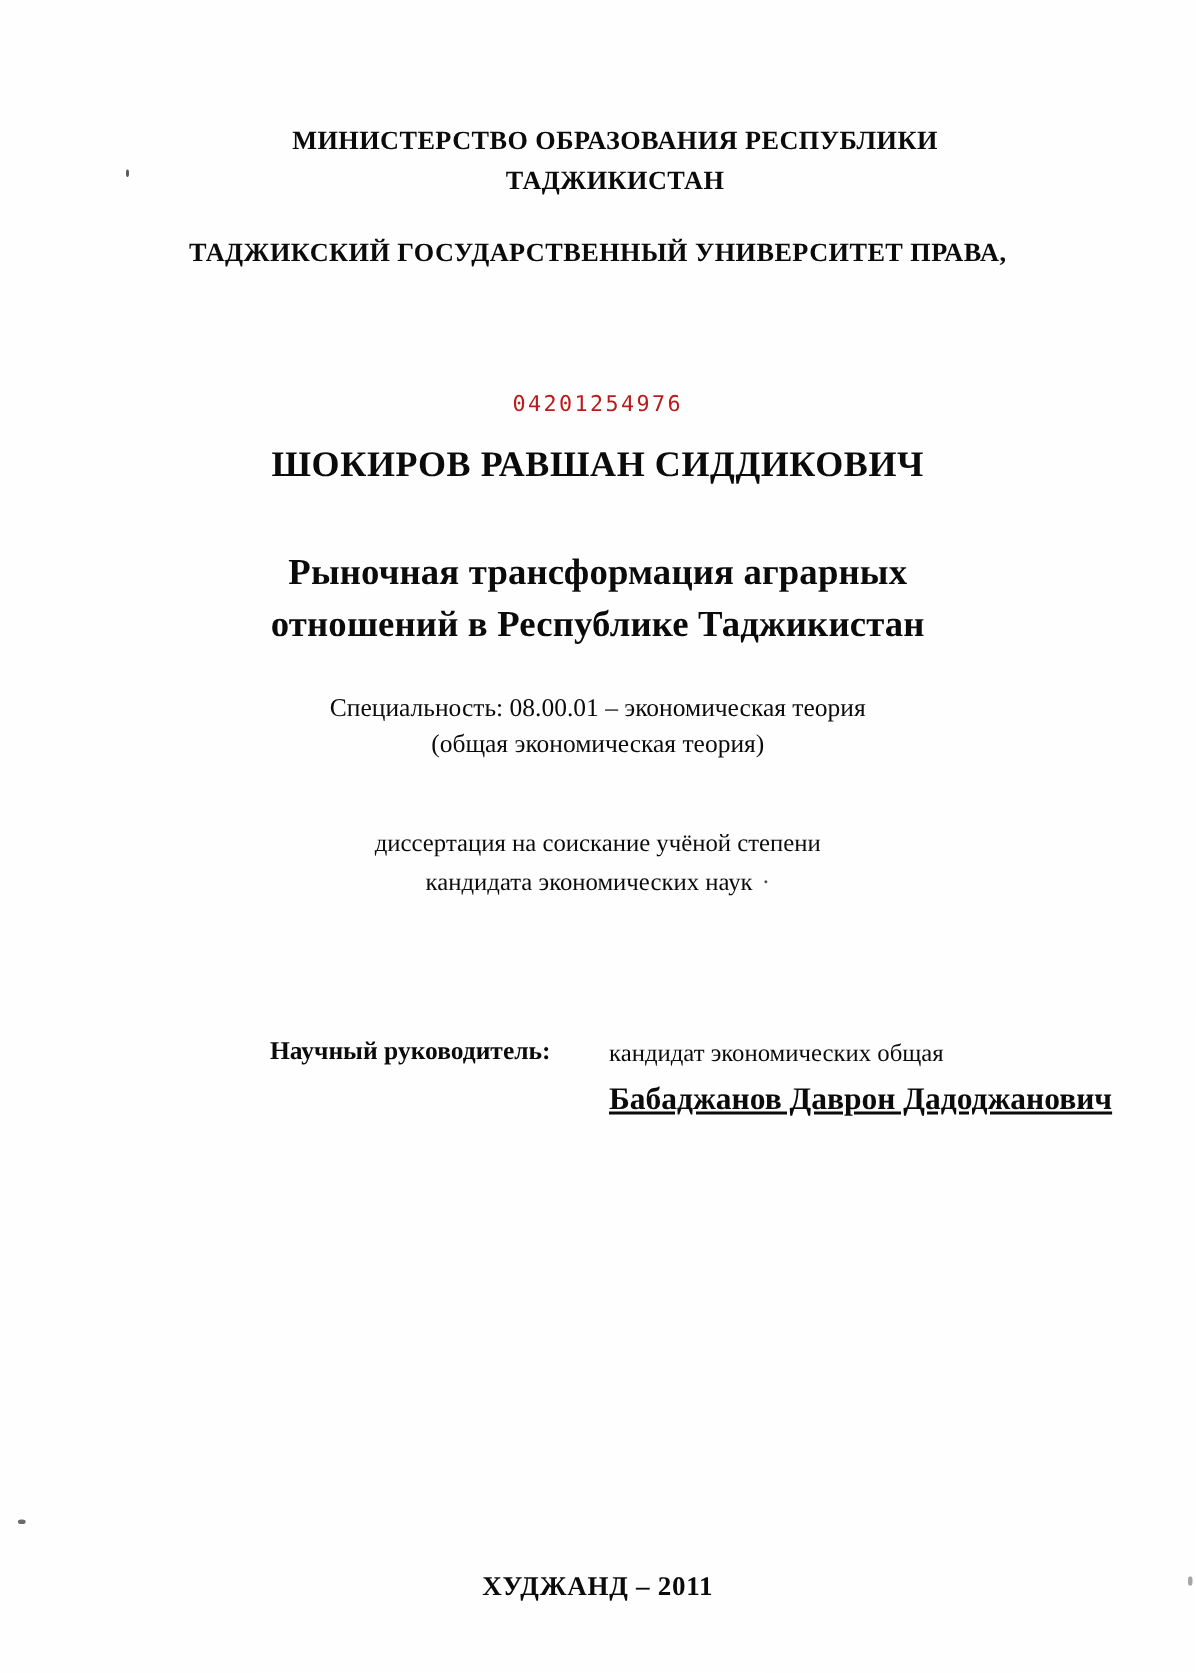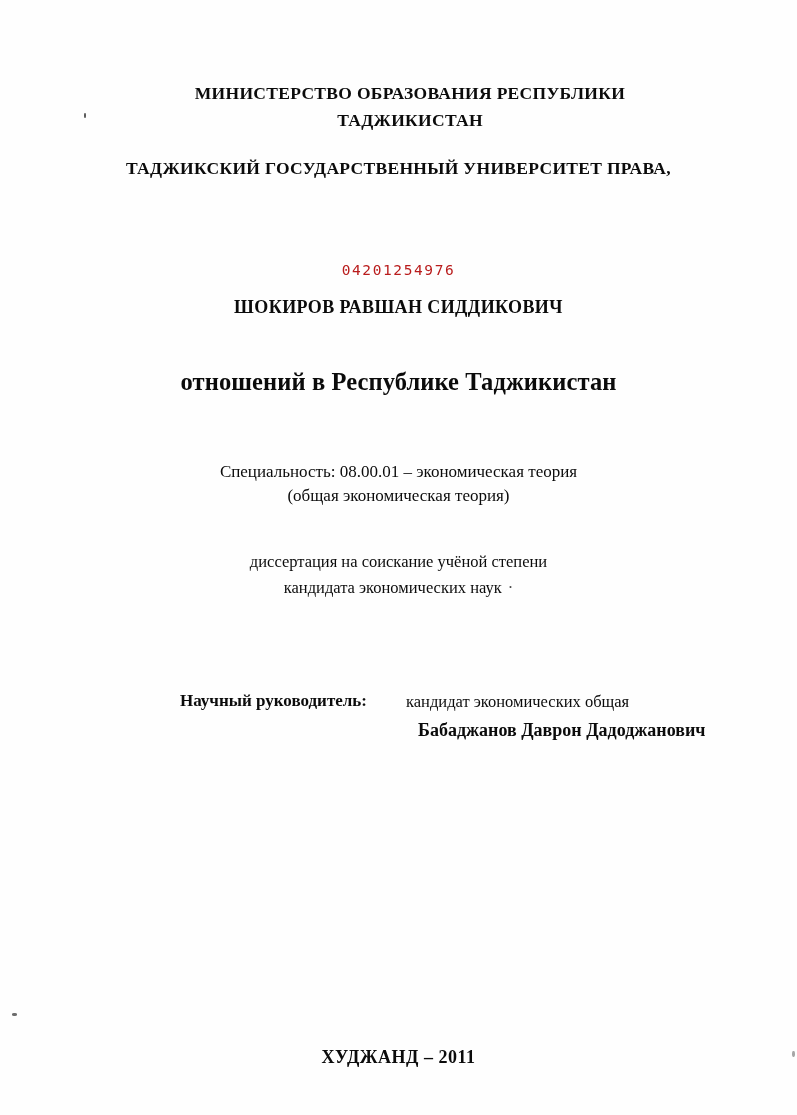--- a/index.html
+++ b/index.html
@@ -58,21 +58,21 @@
     font-family: "DejaVu Sans Mono", "Liberation Mono", monospace;
     font-size: 14.5px;
     letter-spacing: 1.6px;
     color: #b91c1c;
   }
 
   
   .author {
     top: 297px;
     font-weight: bold;
-    font-size: 18px;
+    font-size: 24px;
     letter-spacing: 0.4px;
   }
 
   
   .title {
     top: 364px;
     font-weight: bold;
     font-size: 24.5px;
     line-height: 35px;
     letter-spacing: 0.1px;
@@ -114,25 +114,26 @@
   }
   .supervisor-degree {
     position: absolute;
     left: 406px;
     top: 1px;
     font-size: 16.5px;
     white-space: nowrap;
   }
   .supervisor-name {
     position: absolute;
-    left: 418px;
+    left: 406px;
     top: 29px;
     font-weight: bold;
-    font-size: 18px;
+    font-size: 21px;
     white-space: nowrap;
+    text-decoration: underline;
   }
 
   
   .footer {
     top: 999px;
     font-weight: bold;
     font-size: 18px;
     letter-spacing: 0.5px;
     margin-top: 48px;
   }
@@ -159,20 +160,21 @@
 
   <div class="block university">
     <span class="line">ТАДЖИКСКИЙ ГОСУДАРСТВЕННЫЙ УНИВЕРСИТЕТ ПРАВА,</span>
   </div>
 
   <div class="block catalog">04201254976</div>
 
   <div class="block author">ШОКИРОВ РАВШАН СИДДИКОВИЧ</div>
 
   <div class="block title">
+    <span class="line">Рыночная трансформация аграрных</span>
     <span class="line">отношений в Республике Таджикистан</span>
   </div>
 
   <div class="block specialty">
     <span class="line">Специальность: 08.00.01 – экономическая теория</span>
     <span class="line">(общая экономическая теория)</span>
   </div>
 
   <div class="block degree">
     <span class="line">диссертация на соискание учёной степени</span>

